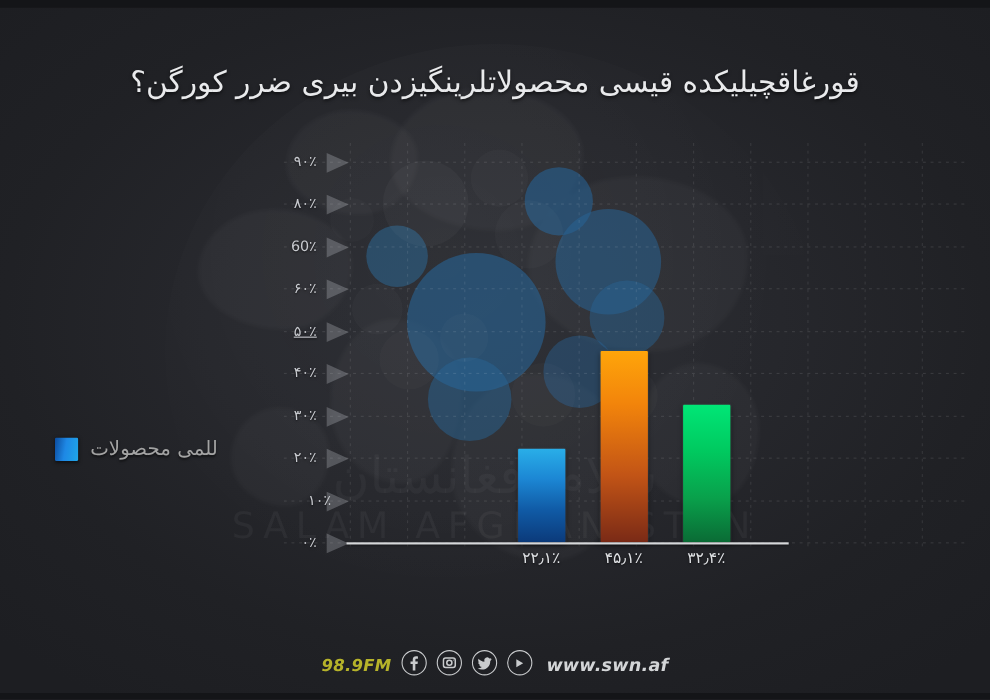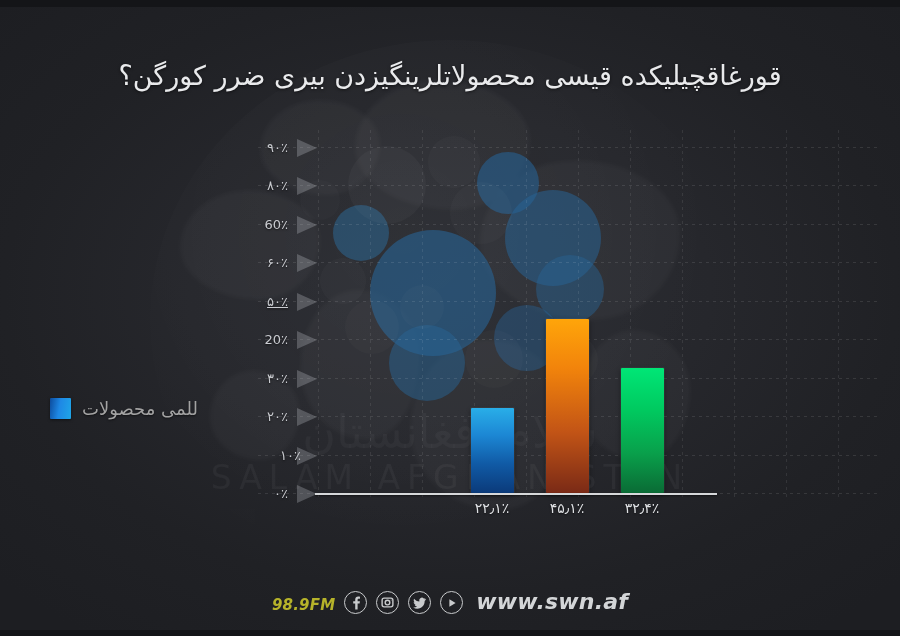--- a/index.html
+++ b/index.html
@@ -133,21 +133,21 @@
     font-size:15px; font-weight:bold; color:#b6b32a; letter-spacing:.2px;
   }
   .sicon{
     width:23px; height:23px; border-radius:50%;
     border:1.6px solid #c9cbcd;
     display:flex; align-items:center; justify-content:center;
     color:#c9cbcd;
   }
   .sicon svg{ display:block; }
   .url{
-    font-size:22px; font-weight:bold; color:#d3d5d7; margin-left:4px; letter-spacing:.2px;
+    font-size:16px; font-weight:bold; color:#d3d5d7; margin-left:4px; letter-spacing:.2px;
   }
 </style>
 </head>
 <body>
 
 <div id="infographic">
 
   <div class="bg-base"></div>
 
   <div class="globe">
@@ -223,21 +223,21 @@
 
     <div class="ytick" style="left:240px; top:217px;">60٪</div>
     <div class="marker" style="left:297px; top:216px;"></div>
 
     <div class="ytick" style="left:240px; top:255px;">۶۰٪</div>
     <div class="marker" style="left:297px; top:254px;"></div>
 
     <div class="ytick" style="left:240px; top:294px;text-decoration:underline;">۵۰٪</div>
     <div class="marker" style="left:297px; top:293px;"></div>
 
-    <div class="ytick" style="left:240px; top:332px;">20٪</div>
+    <div class="ytick" style="left:240px; top:332px;">۴۰٪</div>
     <div class="marker" style="left:297px; top:331px;"></div>
 
     <div class="ytick" style="left:240px; top:371px;">۳۰٪</div>
     <div class="marker" style="left:297px; top:370px;"></div>
 
     <div class="ytick" style="left:240px; top:409px;">۲۰٪</div>
     <div class="marker" style="left:297px; top:408px;"></div>
 
     <div class="ytick" style="left:253px; top:448px;">۱۰٪</div>
     <div class="marker" style="left:297px; top:447px;"></div>

